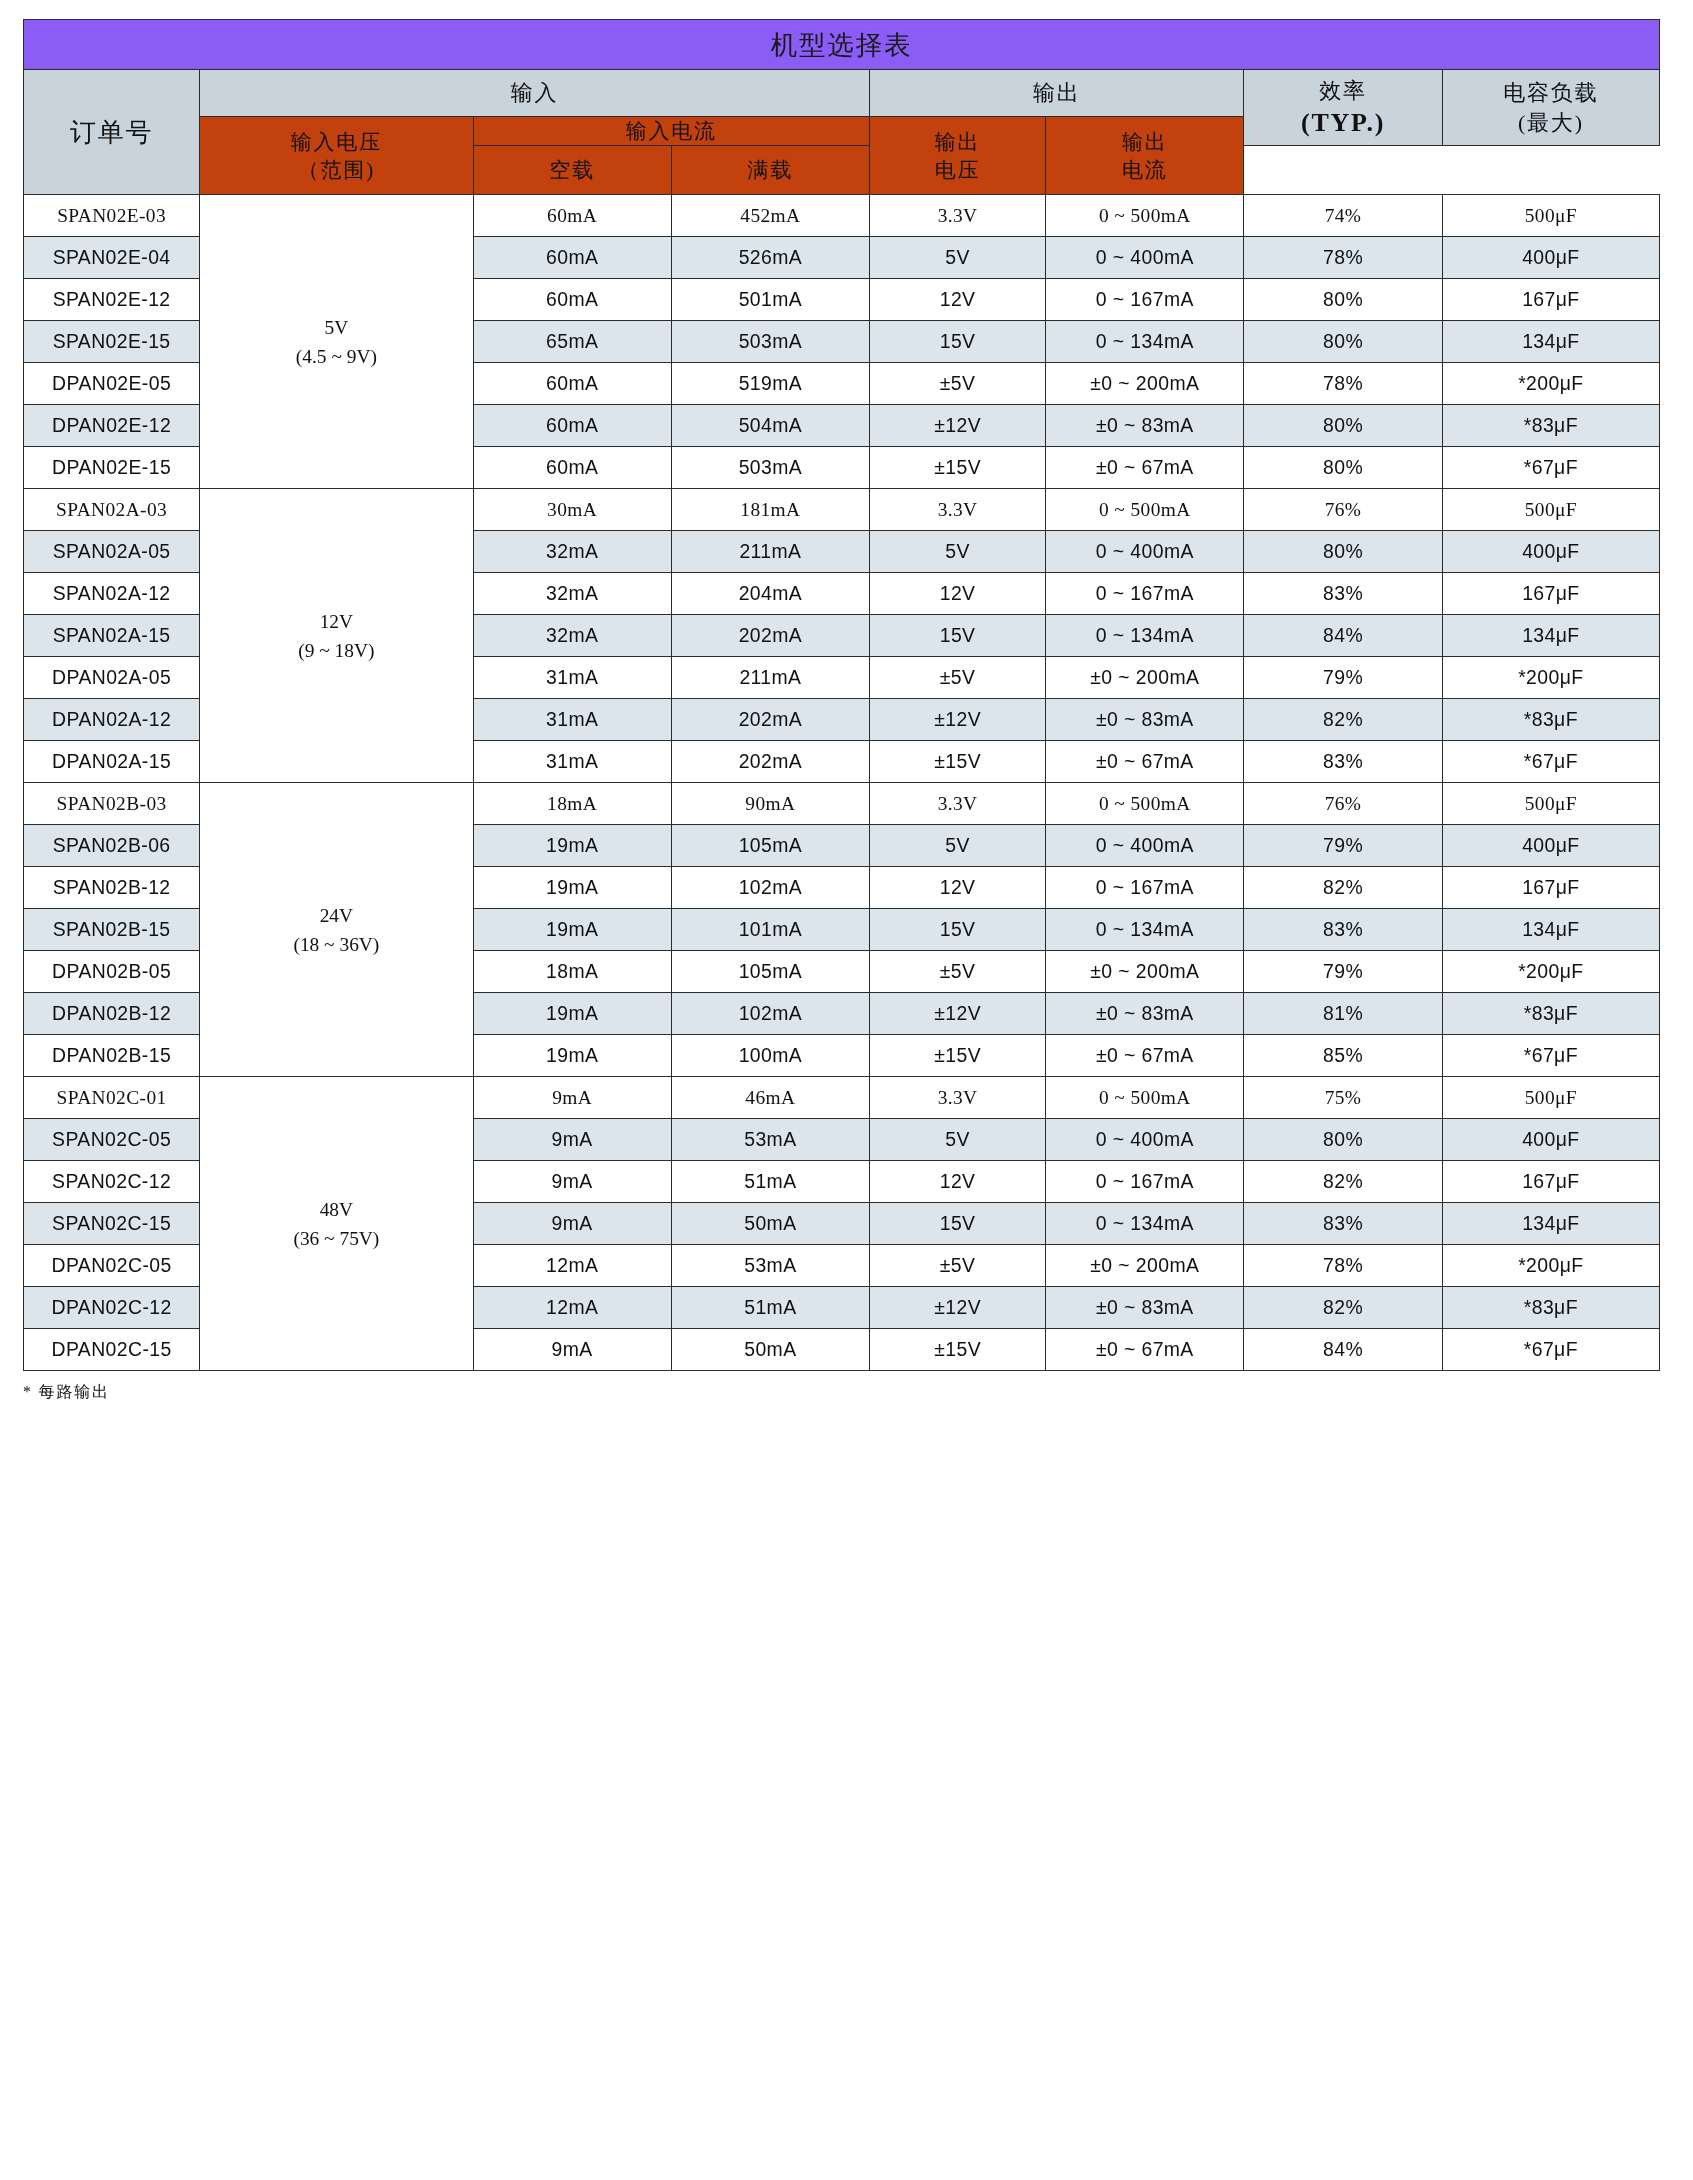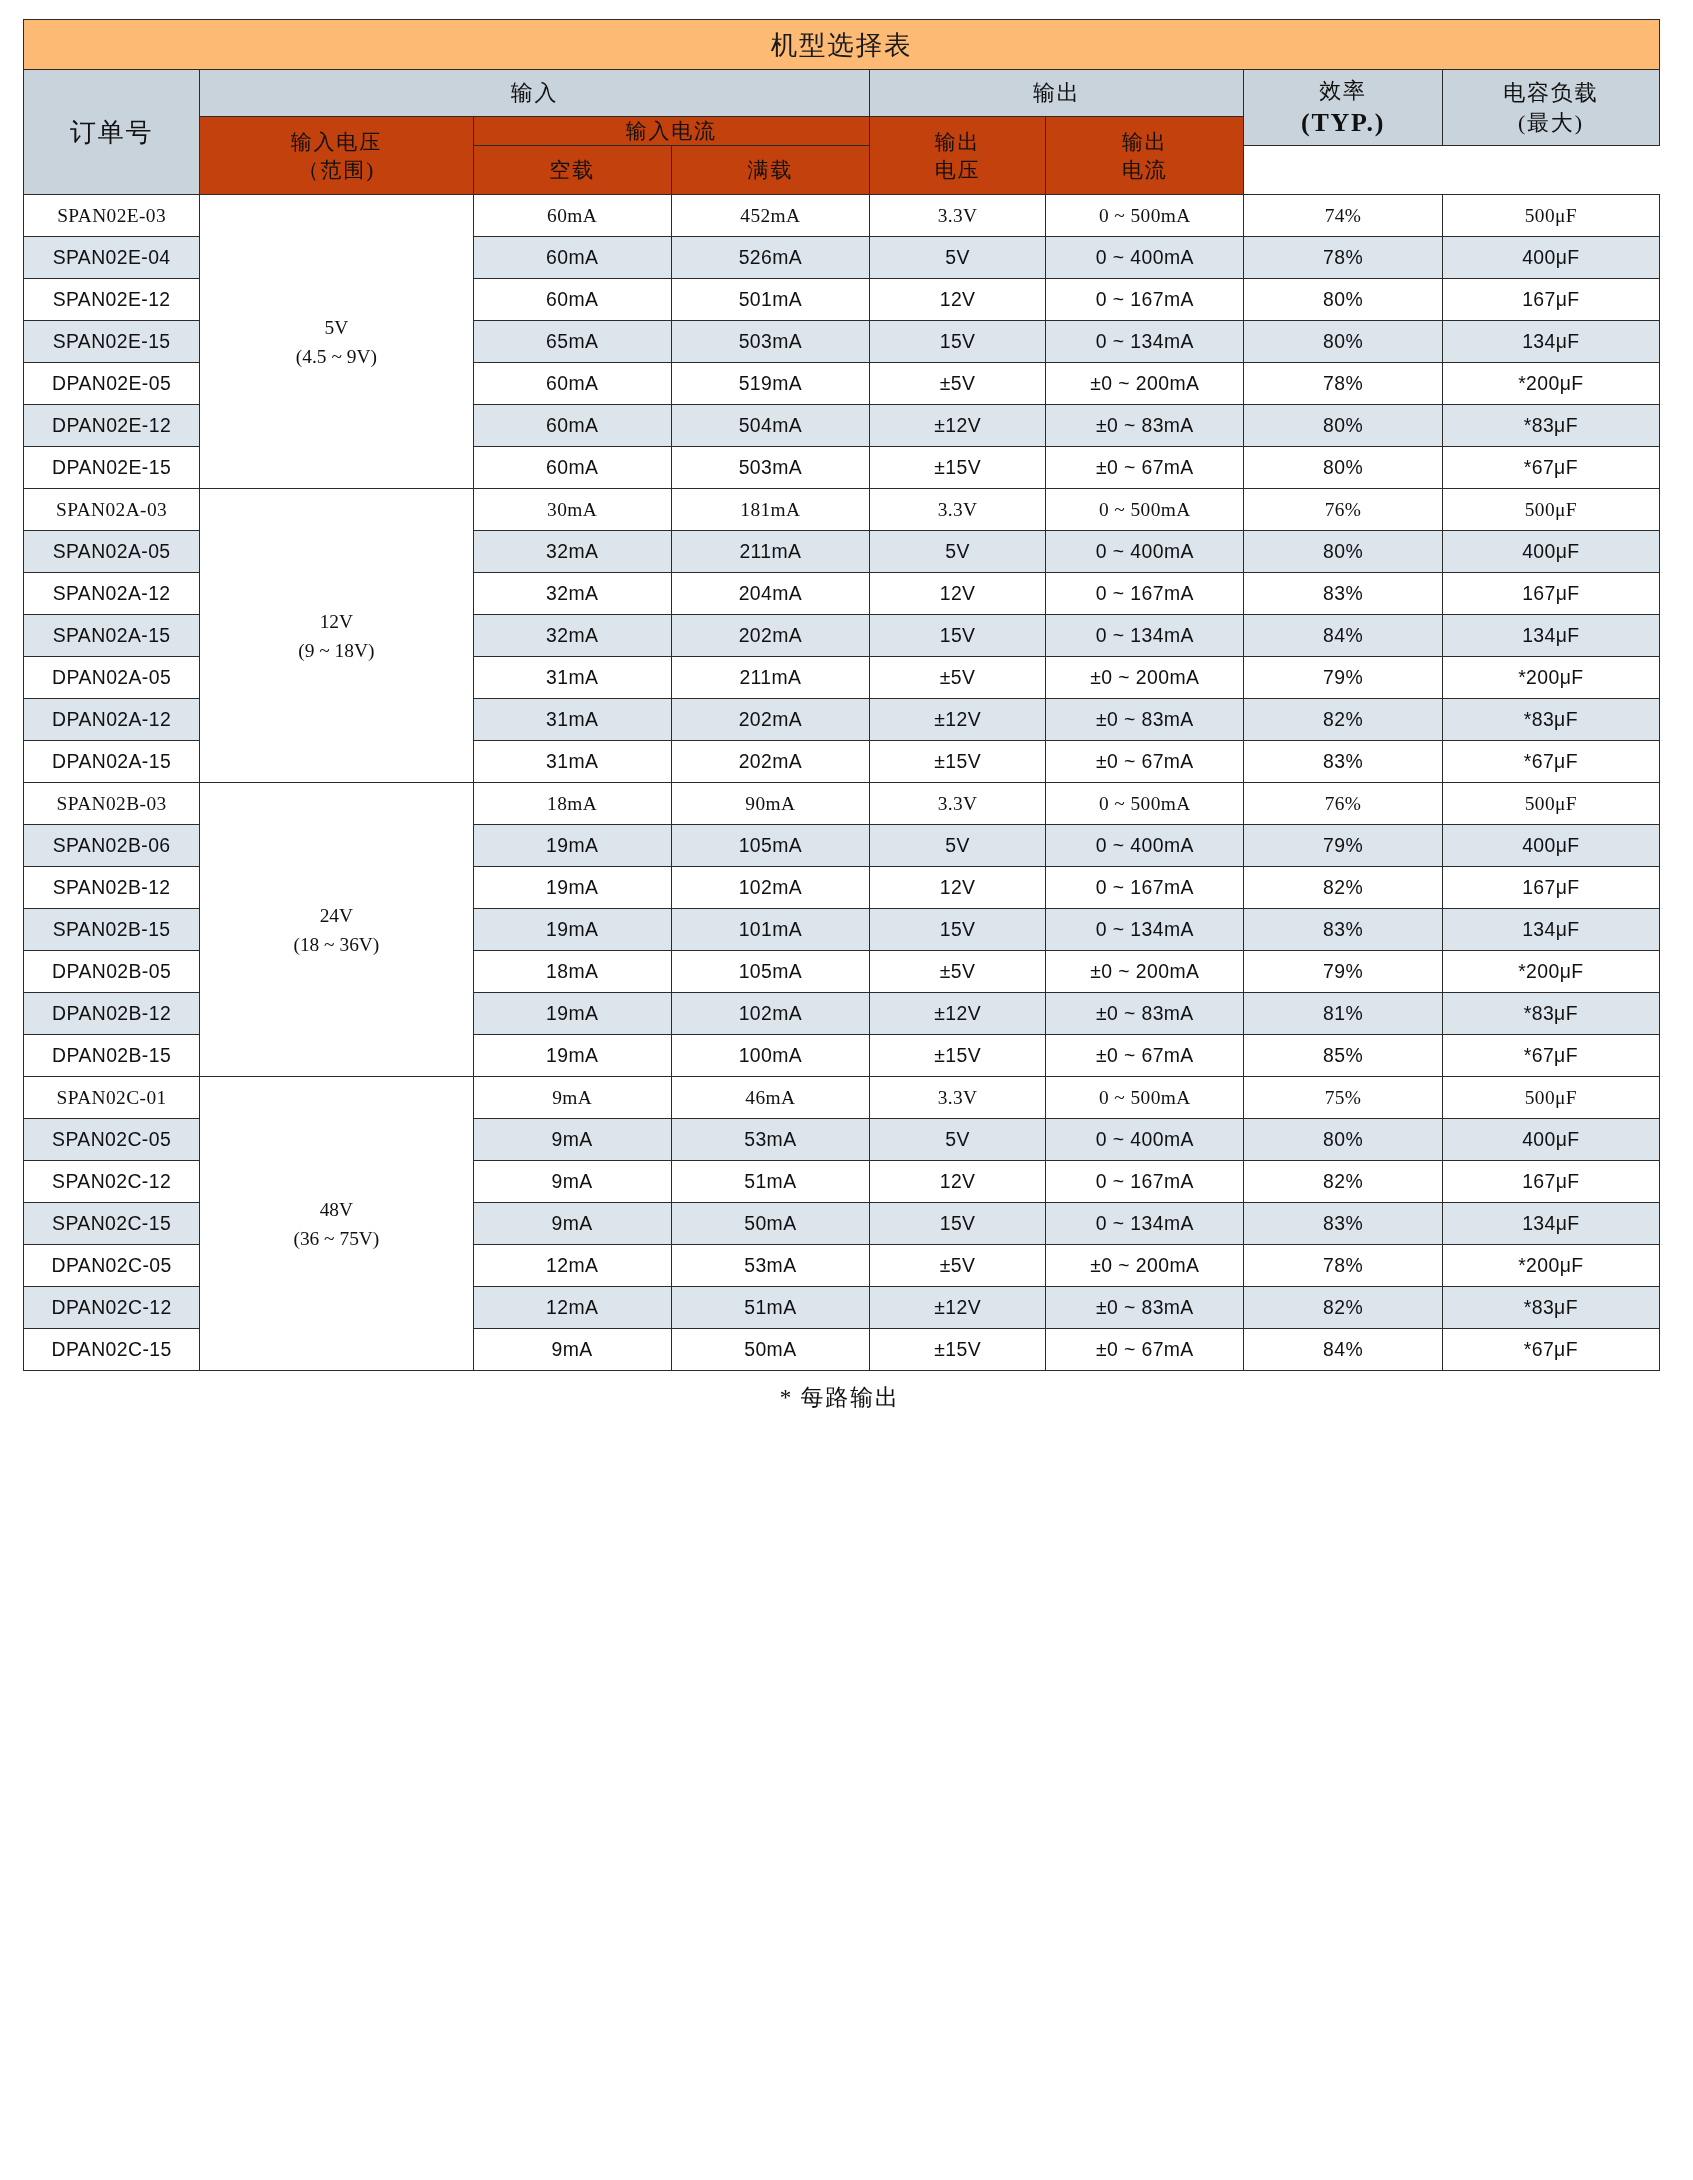--- a/index.html
+++ b/index.html
@@ -24,21 +24,21 @@
   }
   table.spec td, table.spec th {
     border: 0.9px solid #2b2b2b;
     padding: 0;
     text-align: center;
     vertical-align: middle;
     font-weight: normal;
   }
   
   .title-cell {
-    background: #fdba74;
+    background: #8b5cf6;
     text-align: left;
     padding: 8.8px 16px 10.6px 16px;
     font-size: 26.5px;
     letter-spacing: 1.8px;
     color: #1a1a1a;
     height: 49px;
   }
   
   .hdr {
     background: #c9d3dc;
@@ -77,22 +77,22 @@
   td.vin {
     font-size: 19.4px;
     font-family: "Liberation Sans", "DejaVu Sans", sans-serif;
     line-height: 1.5;
   }
   tr.band-a td { background: #ffffff; }
   tr.band-b td { background: #dce5ec; }
   td.vin-cell { background: #ffffff !important; }
   .footnote {
     width: 1637px;
-    text-align: center;
-    font-size: 23px;
+    text-align: left;
+    font-size: 16px;
     letter-spacing: 1.8px;
     padding-top: 10.6px;
     padding-right: 3.5px;
     box-sizing: border-box;
   }
   .grp-top td { border-top: 1.8px solid #2b2b2b; font-family: Liberation Serif, serif; }
 </style>
 </head>
 <body>
 

